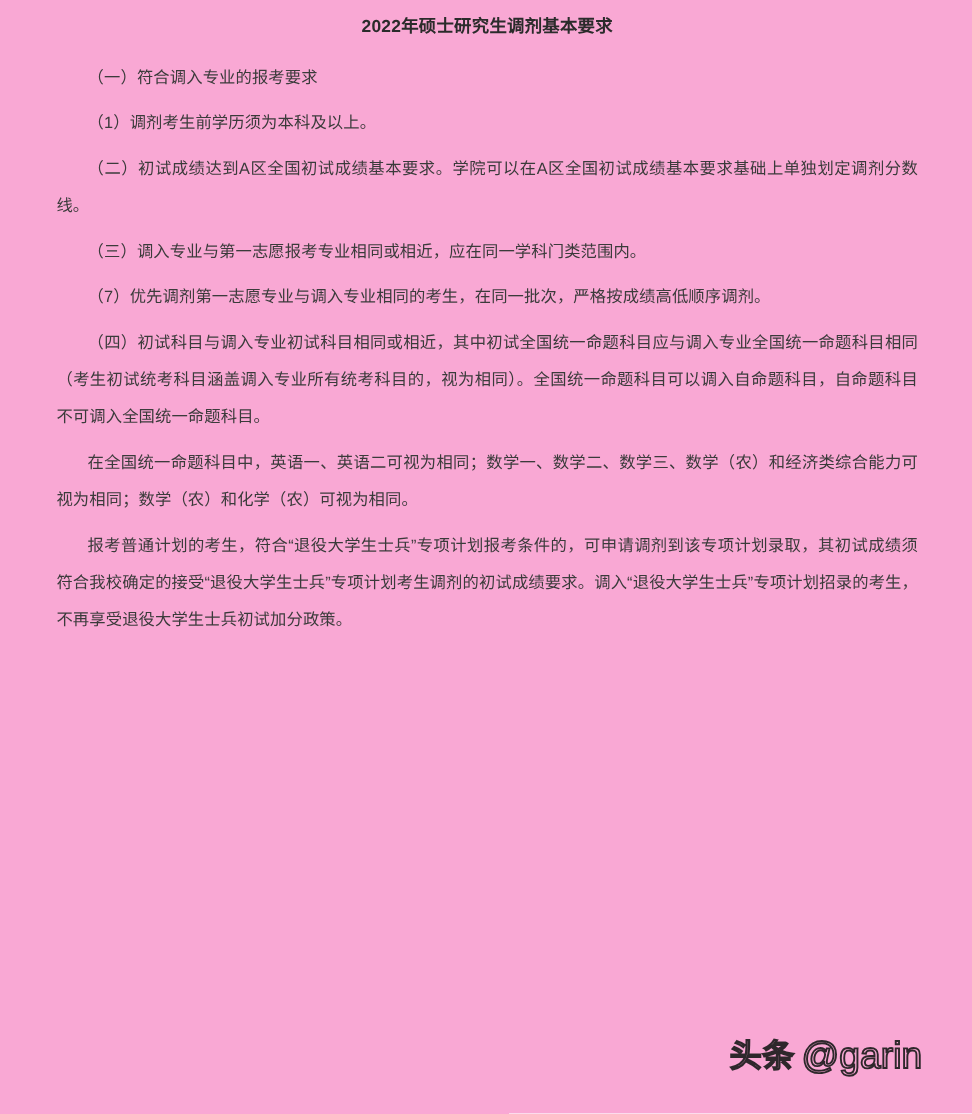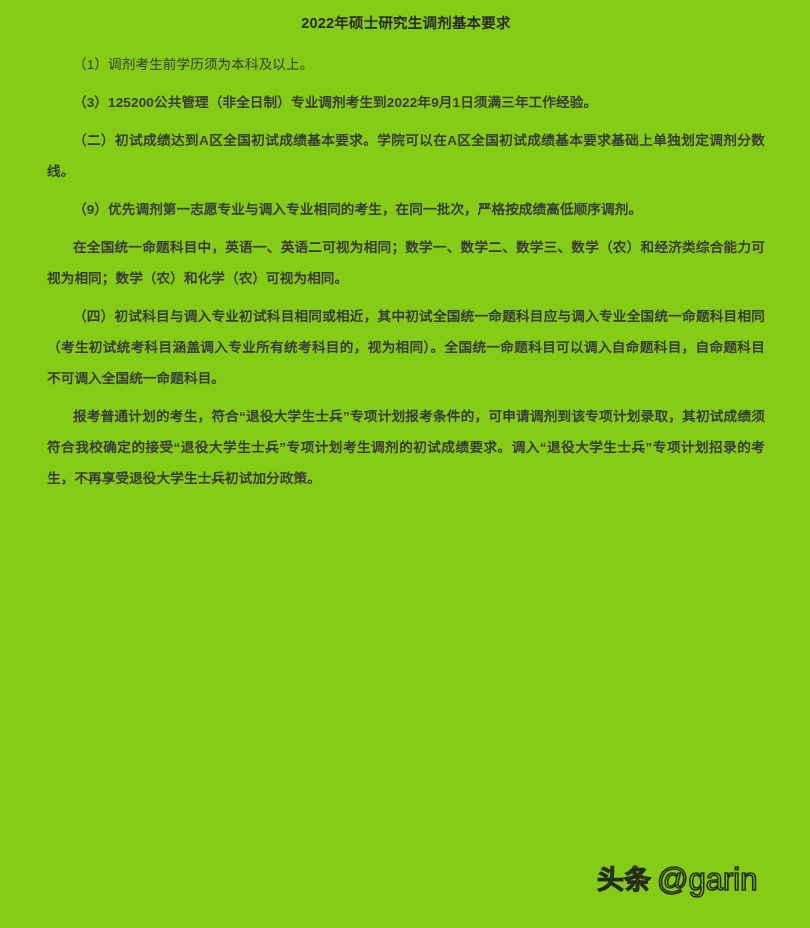--- a/index.html
+++ b/index.html
@@ -15,21 +15,21 @@
     font-family: "Liberation Sans", "DejaVu Sans", sans-serif;
     color: #3b3b3b;
     position: relative;
   }
   .page {
     position: relative;
     width: 810px;
     height: 928px;
     box-sizing: border-box;
     padding: 0 45px 0 47px;
-    background: #84cc16;
+    background: #f9a8d4;
   }
   .doc-title {
     text-align: center;
     font-size: 14.5px;
     font-weight: bold;
     color: #2b2b2b;
     letter-spacing: 0.2px;
     margin: 0;
     padding-top: 13px;
     line-height: 20px;
@@ -44,26 +44,25 @@
     line-height: 31px;
     color: #3b3b3b;
     text-indent: 26px;
     text-align: justify;
     text-justify: inter-ideograph;
     letter-spacing: 0.1px;
     word-break: break-all;
   }
   p.para + p.para {
     margin-top: 7px;
-    font-weight: bold;
   }
   
   .watermark {
     position: absolute;
-    right: 25px;
+    right: 14px;
     bottom: 26px;
     width: 190px;
     height: 46px;
     pointer-events: none;
     opacity: 0.92;
   }
   .watermark svg {
     display: block;
     width: 100%;
     height: 100%;
@@ -87,26 +86,27 @@
   }
 </style>
 </head>
 <body>
 
 <div class="page">
 
   <h1 class="doc-title">2022年硕士研究生调剂基本要求</h1>
 
   <div class="body-block">
+    <p class="para">（一）符合调入专业的报考要求</p>
     <p class="para">（1）调剂考生前学历须为本科及以上。</p>
-    <p class="para">（3）125200公共管理（非全日制）专业调剂考生到2022年9月1日须满三年工作经验。</p>
     <p class="para">（二）初试成绩达到A区全国初试成绩基本要求。学院可以在A区全国初试成绩基本要求基础上单独划定调剂分数线。</p>
-    <p class="para">（9）优先调剂第一志愿专业与调入专业相同的考生，在同一批次，严格按成绩高低顺序调剂。</p>
+    <p class="para">（三）调入专业与第一志愿报考专业相同或相近，应在同一学科门类范围内。</p>
+    <p class="para">（7）优先调剂第一志愿专业与调入专业相同的考生，在同一批次，严格按成绩高低顺序调剂。</p>
+    <p class="para">（四）初试科目与调入专业初试科目相同或相近，其中初试全国统一命题科目应与调入专业全国统一命题科目相同（考生初试统考科目涵盖调入专业所有统考科目的，视为相同）。全国统一命题科目可以调入自命题科目，自命题科目不可调入全国统一命题科目。</p>
     <p class="para">在全国统一命题科目中，英语一、英语二可视为相同；数学一、数学二、数学三、数学（农）和经济类综合能力可视为相同；数学（农）和化学（农）可视为相同。</p>
-    <p class="para">（四）初试科目与调入专业初试科目相同或相近，其中初试全国统一命题科目应与调入专业全国统一命题科目相同（考生初试统考科目涵盖调入专业所有统考科目的，视为相同）。全国统一命题科目可以调入自命题科目，自命题科目不可调入全国统一命题科目。</p>
     <p class="para">报考普通计划的考生，符合“退役大学生士兵”专项计划报考条件的，可申请调剂到该专项计划录取，其初试成绩须符合我校确定的接受“退役大学生士兵”专项计划考生调剂的初试成绩要求。调入“退役大学生士兵”专项计划招录的考生，不再享受退役大学生士兵初试加分政策。</p>
 
   </div>
 
   <div class="watermark">
     <svg viewBox="0 0 190 46" xmlns="http://www.w3.org/2000/svg" aria-hidden="true">
       <text class="wm-cn" x="2" y="33">头条</text>
       <text class="wm-at" x="62" y="34">@garin</text>
     </svg>
   </div>

